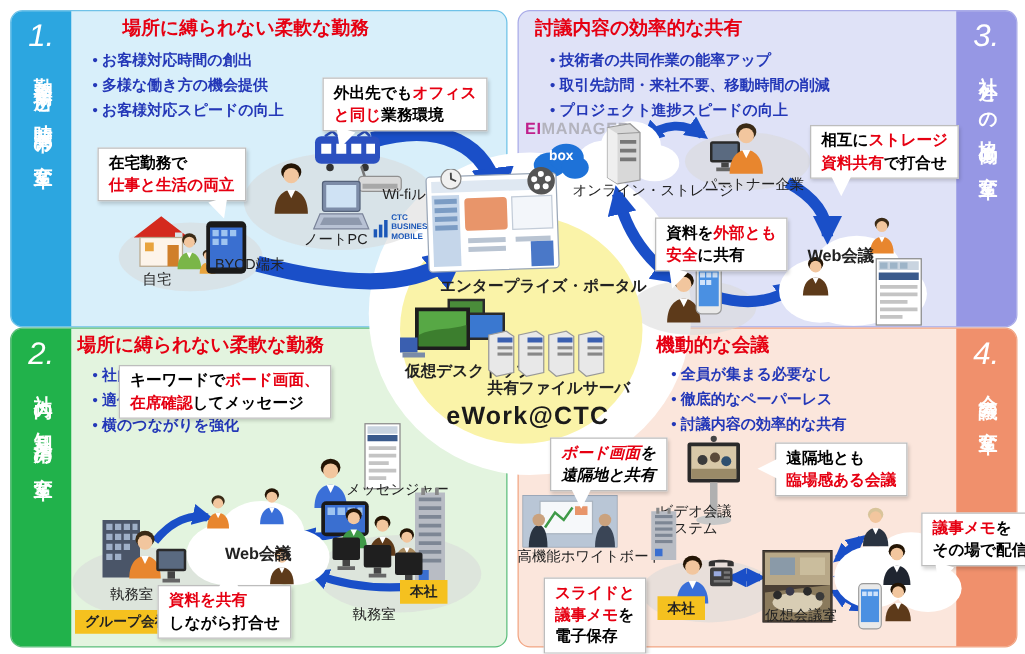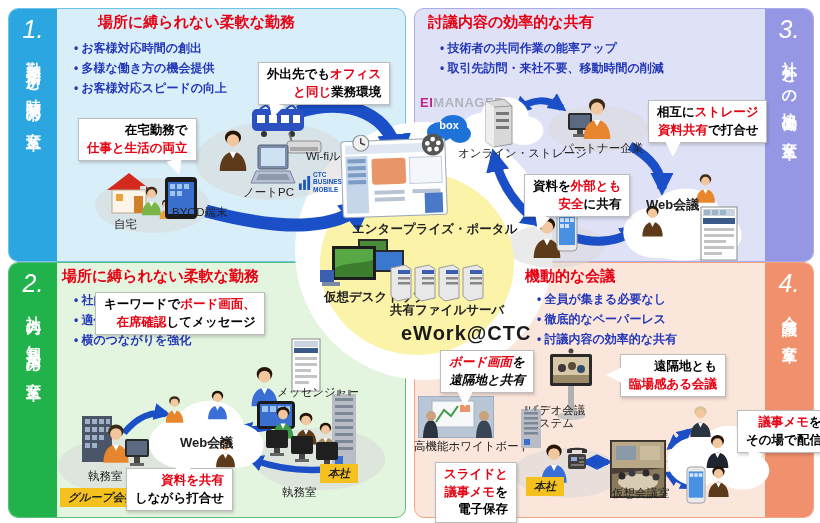--- a/index.html
+++ b/index.html
@@ -21,33 +21,33 @@
   .side-br{background:#f0906c;}
   .num{font-size:25px;font-style:italic;line-height:1;margin-bottom:8px;}
   .vlabel{writing-mode:vertical-rl;font-weight:bold;font-size:15px;letter-spacing:4px;}
   .qtitle{position:absolute;z-index:3;color:#e60012;font-weight:bold;font-size:15px;white-space:nowrap;}
   .bullets{position:absolute;z-index:3;margin:0;padding:0;list-style:none;}
   .bullets li{color:#2438b8;font-weight:bold;font-size:12px;line-height:20px;white-space:nowrap;}
   .bullets li::before{content:"•  ";}
   .lab{position:absolute;z-index:5;font-size:11.5px;color:#222;white-space:pre-line;line-height:1.15;}
   .lab.b{font-weight:bold;}
   .ylab{position:absolute;z-index:5;background:#f5c11f;color:#222;font-size:11px;font-weight:bold;
-        padding:2px 8px;white-space:nowrap;font-style:italic;}
+        padding:2px 8px;white-space:nowrap;}
   .bub{position:absolute;background:#fff;border:1px solid #bdbdbd;padding:3px 8px;font-size:12.5px;
-       font-weight:bold;line-height:1.4;z-index:6;box-shadow:1px 2px 3px rgba(0,0,0,.18);white-space:nowrap;text-align:right;}
+       font-weight:bold;line-height:1.4;z-index:6;box-shadow:1px 2px 3px rgba(0,0,0,.18);white-space:nowrap;}
   .bub .r{color:#e60012;}
   .bub::after{content:"";position:absolute;border:8px solid transparent;}
   .t-b::after{left:16px;bottom:-23px;border-top:16px solid #fff;}
   .t-bl::after{left:6px;bottom:-23px;border-top:16px solid #fff;transform:rotate(18deg);}
   .t-br::after{right:10px;bottom:-23px;border-top:16px solid #fff;transform:rotate(-18deg);}
   .t-t::after{left:48px;top:-23px;border-bottom:16px solid #fff;}
   .t-l::after{left:-23px;top:12px;border-right:16px solid #fff;}
   .circ{position:absolute;border-radius:50%;}
   .shadow{position:absolute;border-radius:50%;background:#d9d9d9;opacity:.55;z-index:2;}
-  .brand{position:absolute;z-index:5;font-size:20px;font-weight:bold;color:#1a1a1a;letter-spacing:1px;margin-left:44px;}
+  .brand{position:absolute;z-index:5;font-size:20px;font-weight:bold;color:#1a1a1a;letter-spacing:1px;}
   svg{display:block;}
   .pi{display:block;z-index:5;}
   .icon{z-index:5;}
   .logo-ctc{display:flex;align-items:center;gap:2px;z-index:5;}
   .logo-ctc .txt{font-size:6.5px;font-weight:bold;color:#1b57b8;line-height:1.1;white-space:pre-line;}
   .eim{z-index:5;font-size:13px;font-weight:bold;letter-spacing:.5px;}
   .eim .ei{color:#c0208c;}
   .eim .mg{color:#b3b3bd;}
   .boxlogo{z-index:5;}
   .boxlogo .bt{position:absolute;left:0;right:0;top:7px;text-align:center;color:#fff;
@@ -252,20 +252,21 @@
   </div>
   <div class="bub t-br" style="left:78px;top:118px;">
     <span>在宅勤務で</span><br>
     <span class="r">仕事と生活の両立</span>
   </div>
 
   <div class="qtitle" style="left:428px;top:13px;">討議内容の効率的な共有</div>
   <ul class="bullets" style="left:440px;top:38px;">
     <li>技術者の共同作業の能率アップ</li>
     <li>取引先訪問・来社不要、移動時間の削減</li>
+    <li>プロジェクト進捗スピードの向上</li>
   </ul>
   <div class="abs eim" style="left:420px;top:95px;">
     <span class="ei">EI</span><span class="mg">MANAGER</span>
   </div>
   <div class="abs boxlogo" style="left:426px;top:112px;width:46px;height:32px;">
     <svg viewBox="0 0 46 32" width="100%" height="100%">
         <ellipse cx="14" cy="20" rx="13" ry="10" fill="#1e72d8"></ellipse>
         <ellipse cx="27" cy="14" rx="14" ry="11" fill="#1e72d8"></ellipse>
         <ellipse cx="34" cy="22" rx="11" ry="9" fill="#1e72d8"></ellipse>
       </svg>

